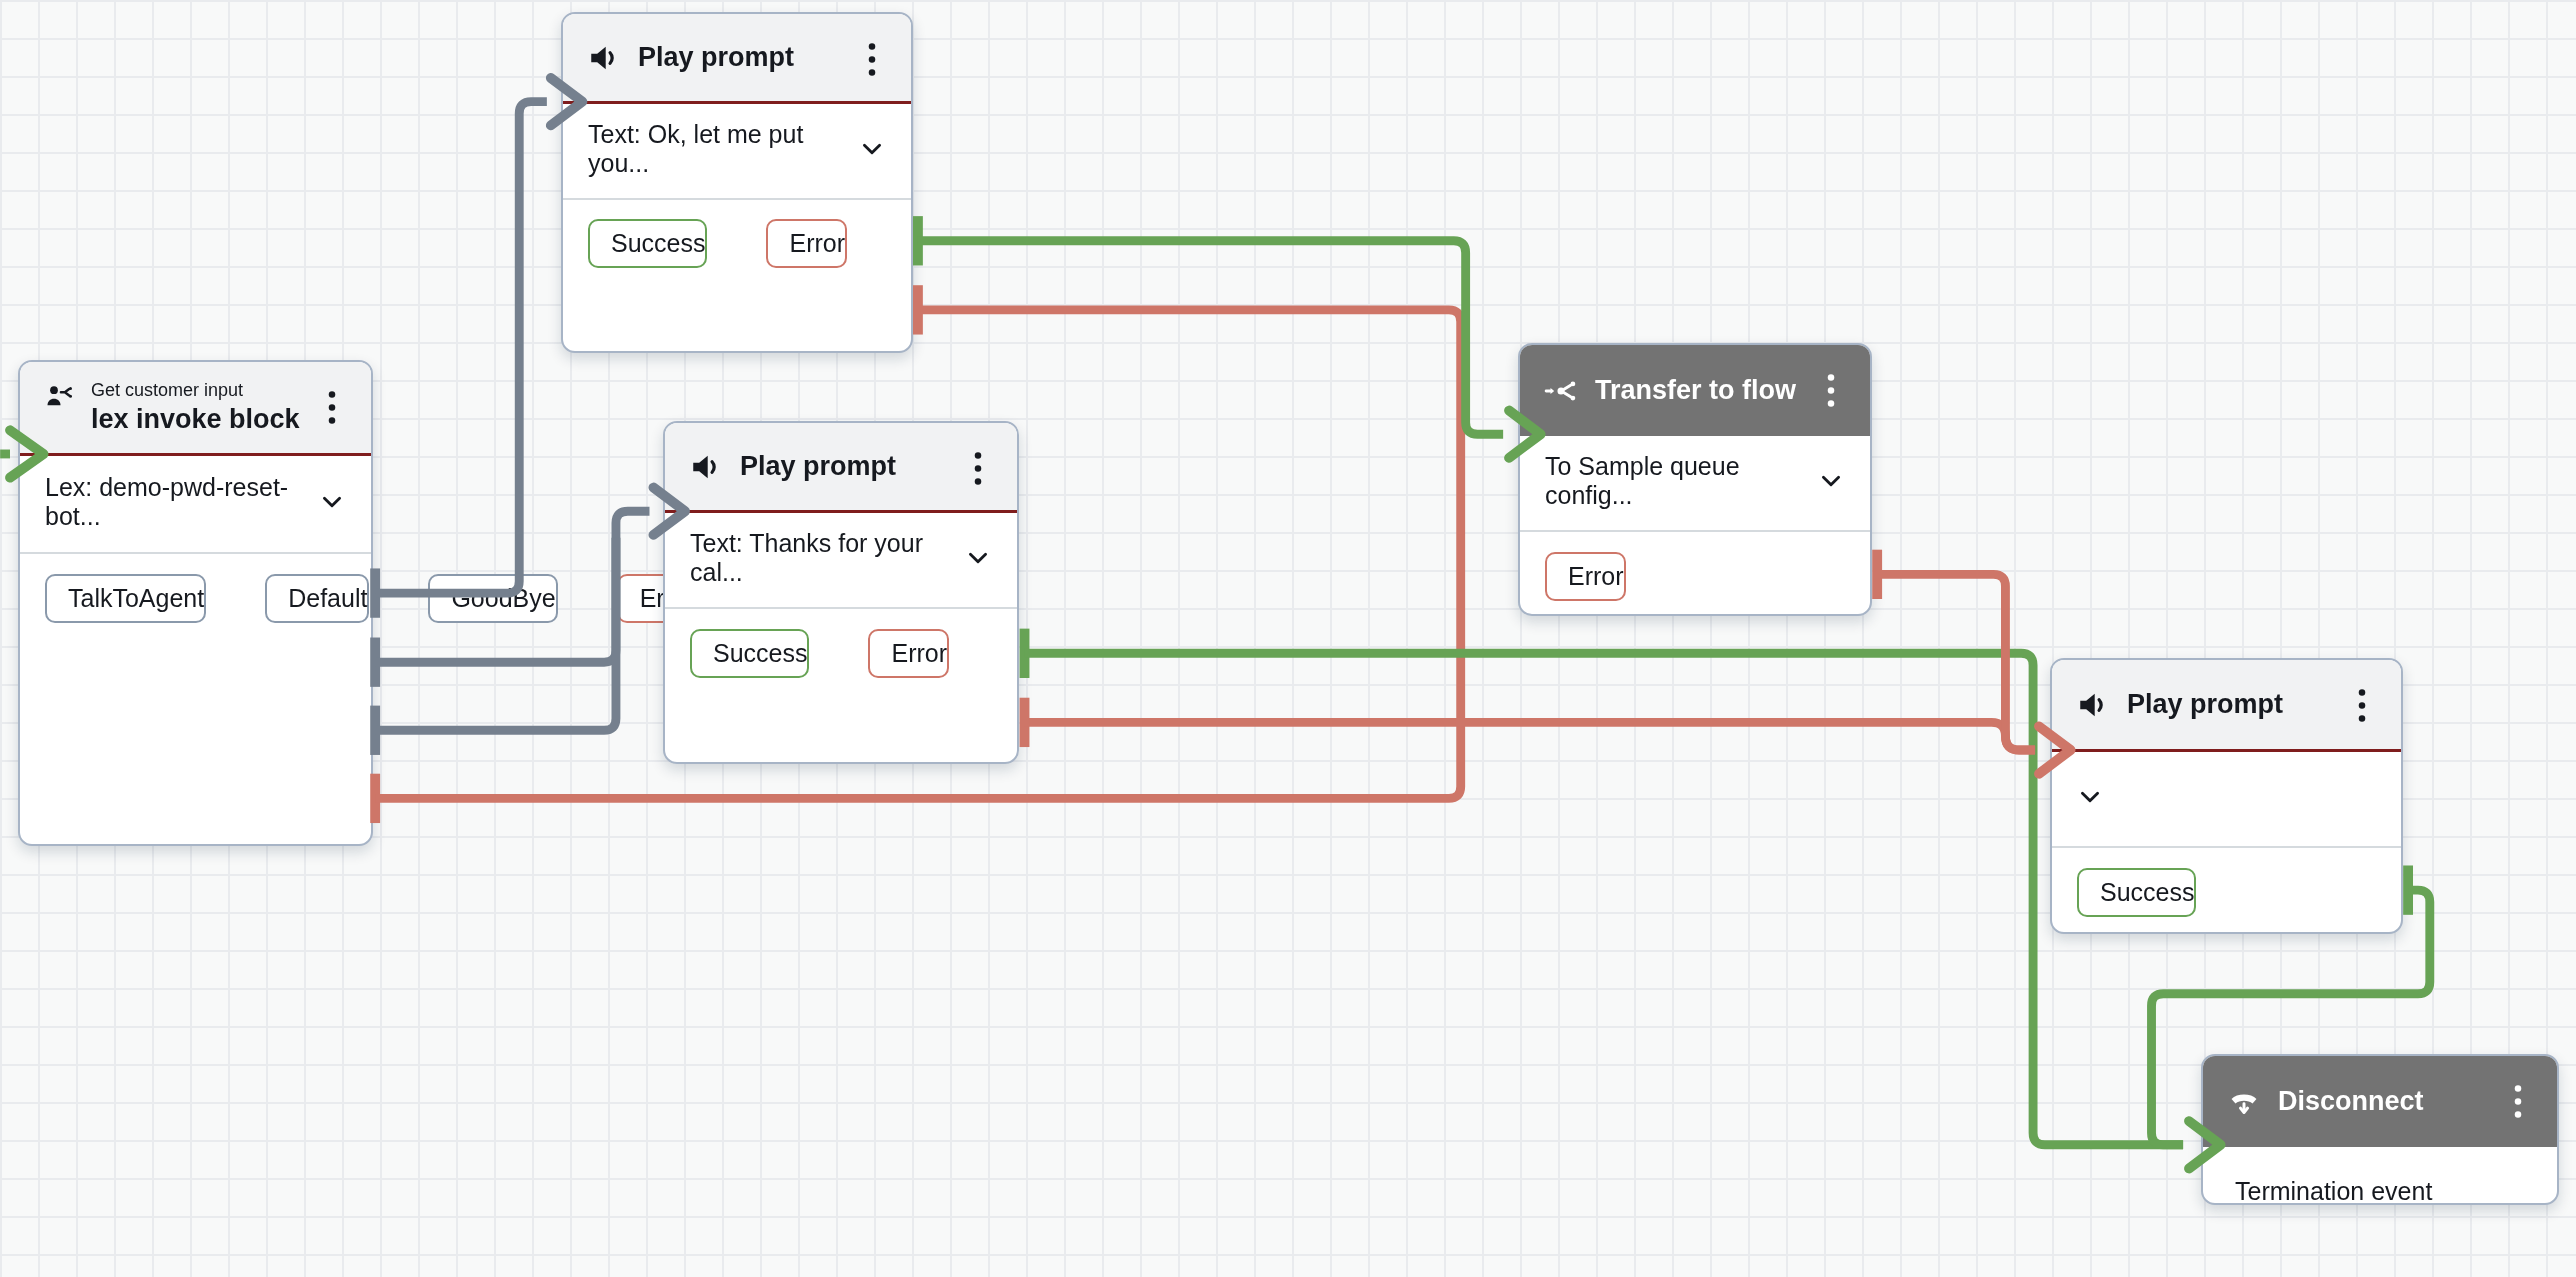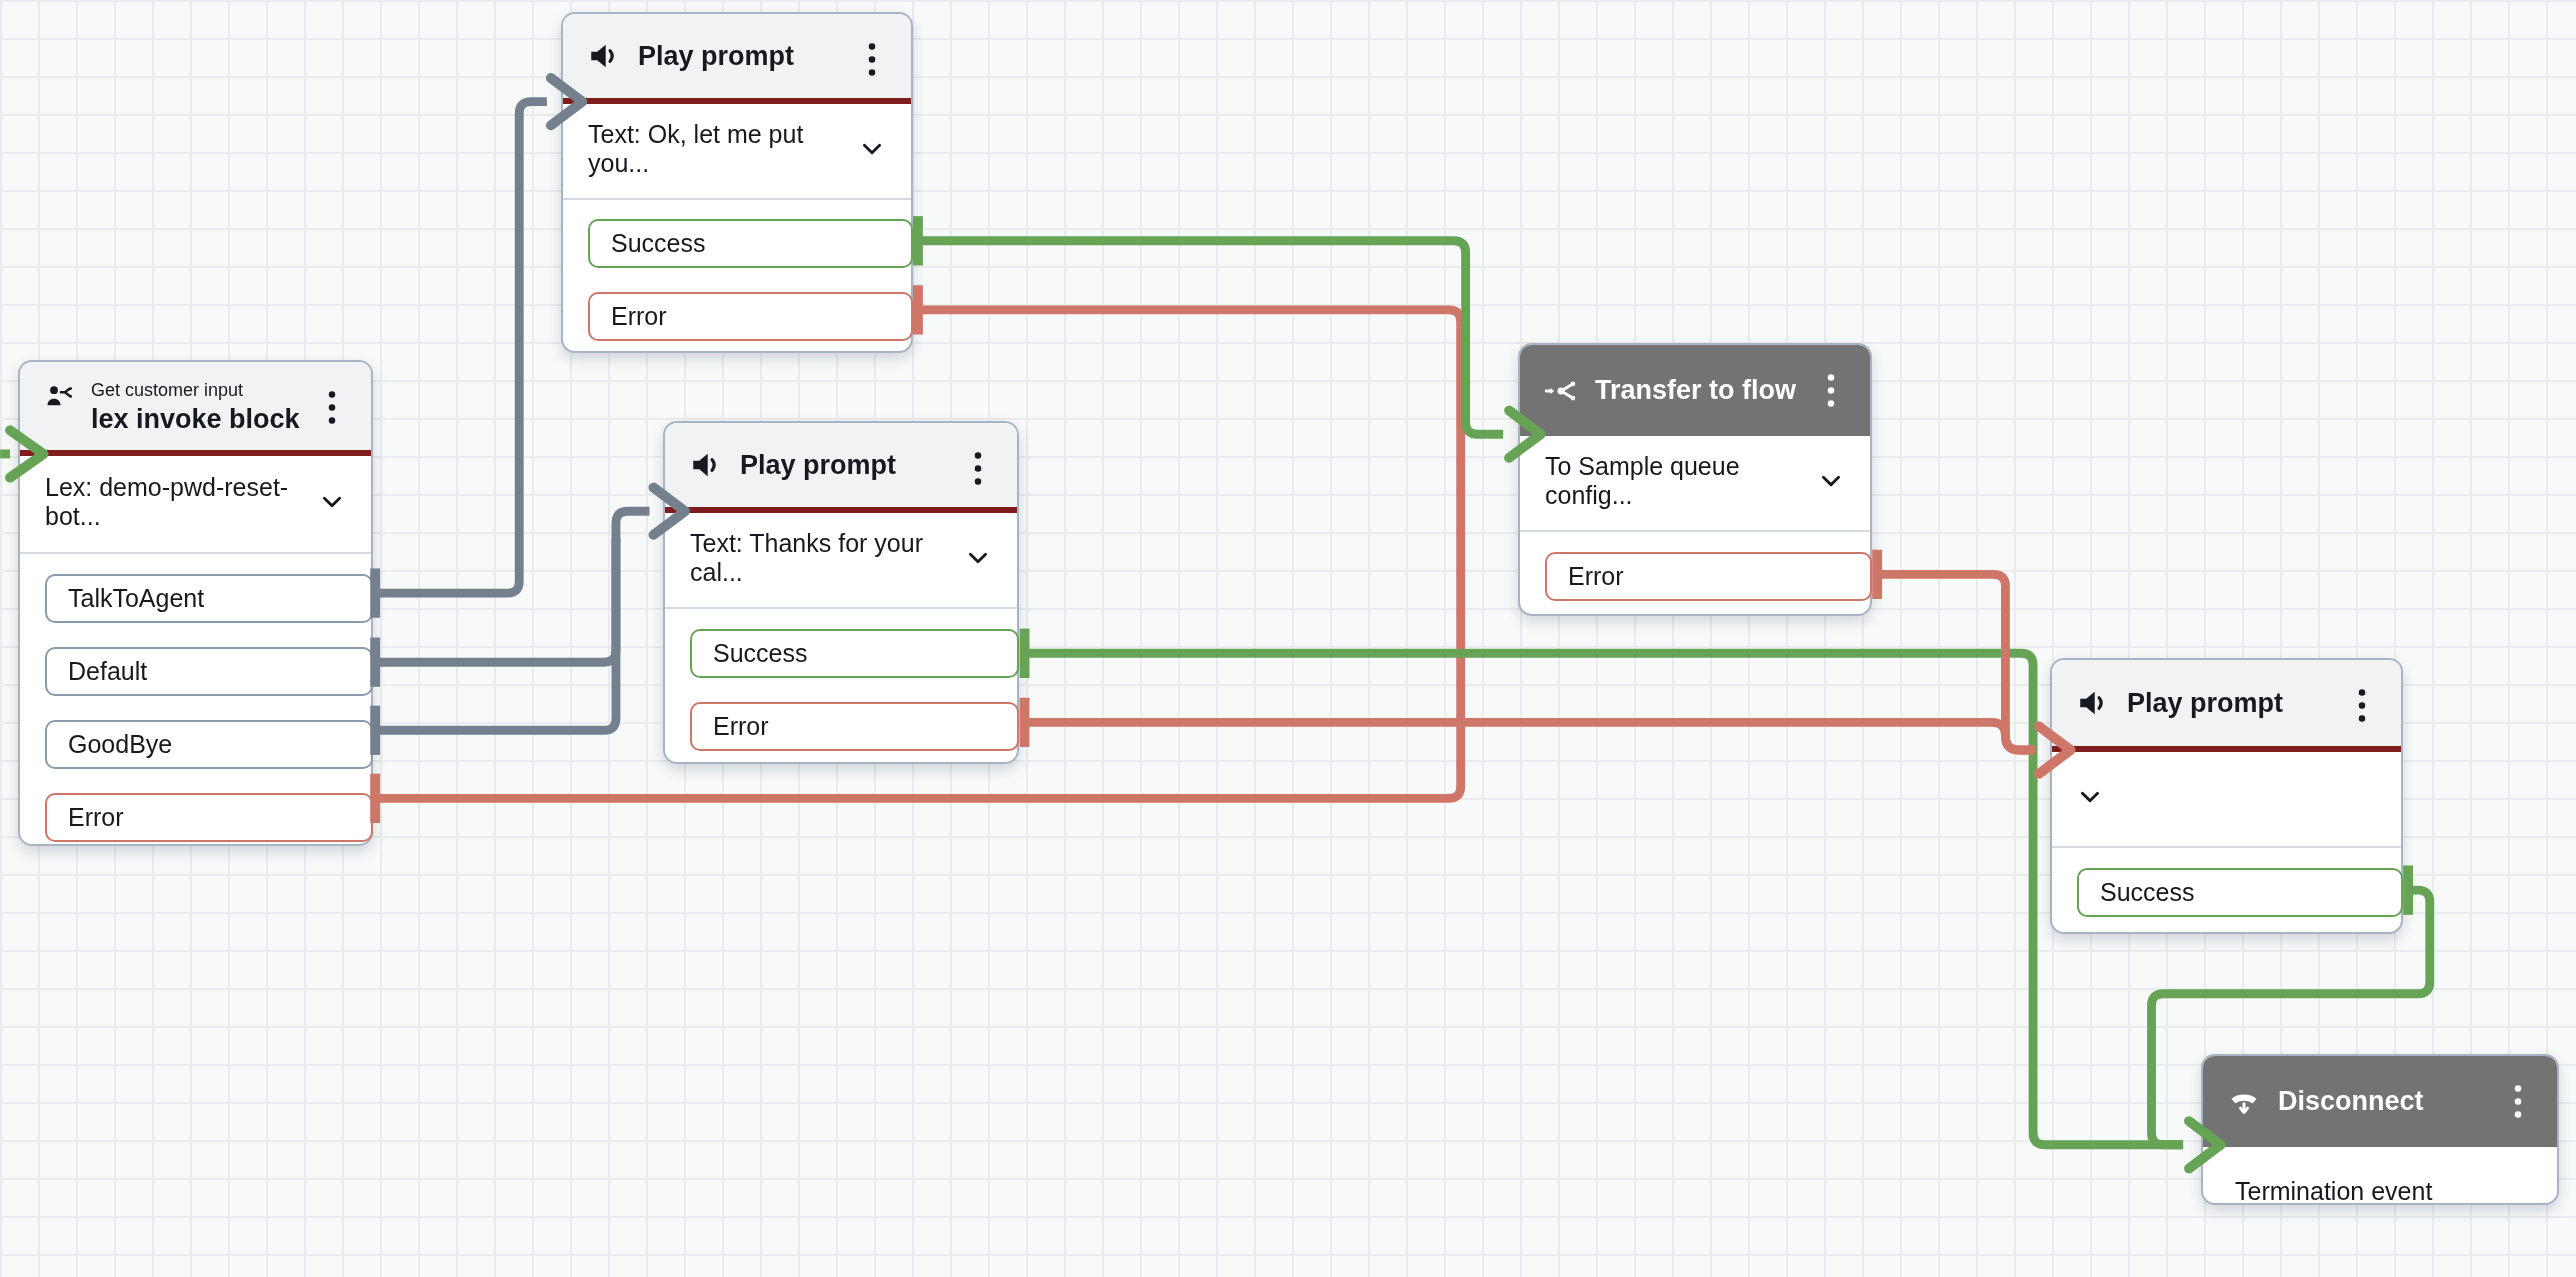--- a/index.html
+++ b/index.html
@@ -13,21 +13,21 @@
     background-size:38px 38px;
     font-family:"Liberation Sans","DejaVu Sans",sans-serif;
     color:#16191f;
   }
   .node{
     position:absolute;background:#fff;border:2px solid #a7b4c6;border-radius:14px;
     box-shadow:0 6px 14px rgba(15,35,60,.16);z-index:2;
   }
   .node-header{
     height:91px;background:#f1f2f3;border-radius:12px 12px 0 0;
-    border-bottom:6px solid #7f1d1d;display:flex;align-items:center;
+    border-bottom:3px solid #7f1d1d;display:flex;align-items:center;
     padding:0 69px 0 24px;position:relative;gap:17px;
   }
   .node-header.dark{background:#737373;color:#fff;border-bottom:none;}
   .nh-title{font-size:27px;font-weight:bold;white-space:nowrap;}
   .node-header.dark .nh-title{color:#fff;}
   .gci .node-header{height:94px;align-items:flex-start;padding-top:18px;}
   .gci .nh-icon{margin-top:2px;}
   .nh-2line .nh-type{font-size:18px;font-weight:400;}
   .nh-2line .nh-name{font-size:27px;font-weight:bold;margin-top:3px;}
   .nh-icon{display:inline-flex;flex:0 0 auto;}
@@ -39,21 +39,21 @@
   }
   .kebab svg{width:26px;height:39px;}
   .node-body{position:relative;}
   .body-row{
     height:96px;display:flex;align-items:center;justify-content:space-between;
     padding:0 26px 4px 25px;border-bottom:2px solid #d5dade;font-size:25px;
   }
   .gci .body-row{height:98px;}
   .body-row .chev svg{width:26px;height:26px;display:block;}
   .plain-body{padding:30px 25px 0 32px;font-size:25px;}
-  .branches{display:flex;flex-direction:column;gap:24px;padding-top:20px;}
+  .branches{display:flex;gap:36px;padding-top:20px;}
   .branch{
     height:49px;margin-left:25px;margin-right:-2px;background:#fff;
     border:2px solid #8a99ab;border-radius:10px;display:flex;align-items:center;
     padding-left:21px;font-size:25px;cursor:pointer;
   }
   .branch.success{border-color:var(--c-success);}
   .branch.error{border-color:var(--c-error);}
   #wires{position:absolute;left:0;top:0;z-index:5;pointer-events:none;}
   #wires g{pointer-events:stroke;}
   .wire{fill:none;stroke-width:9;}

